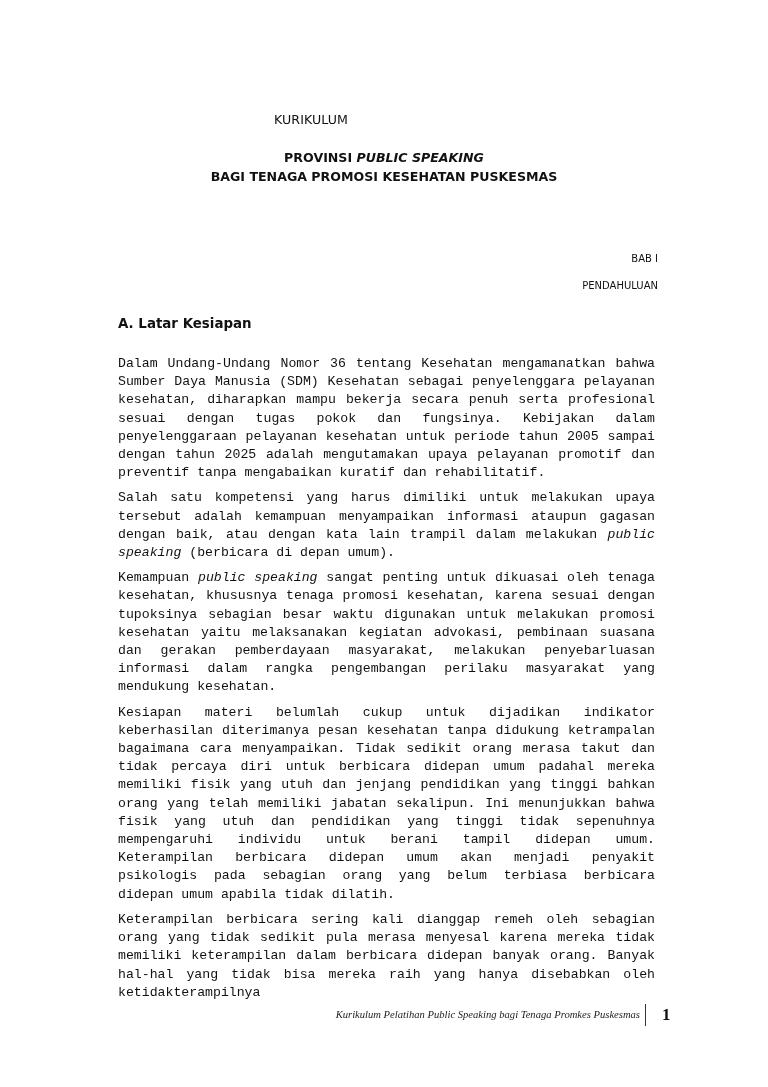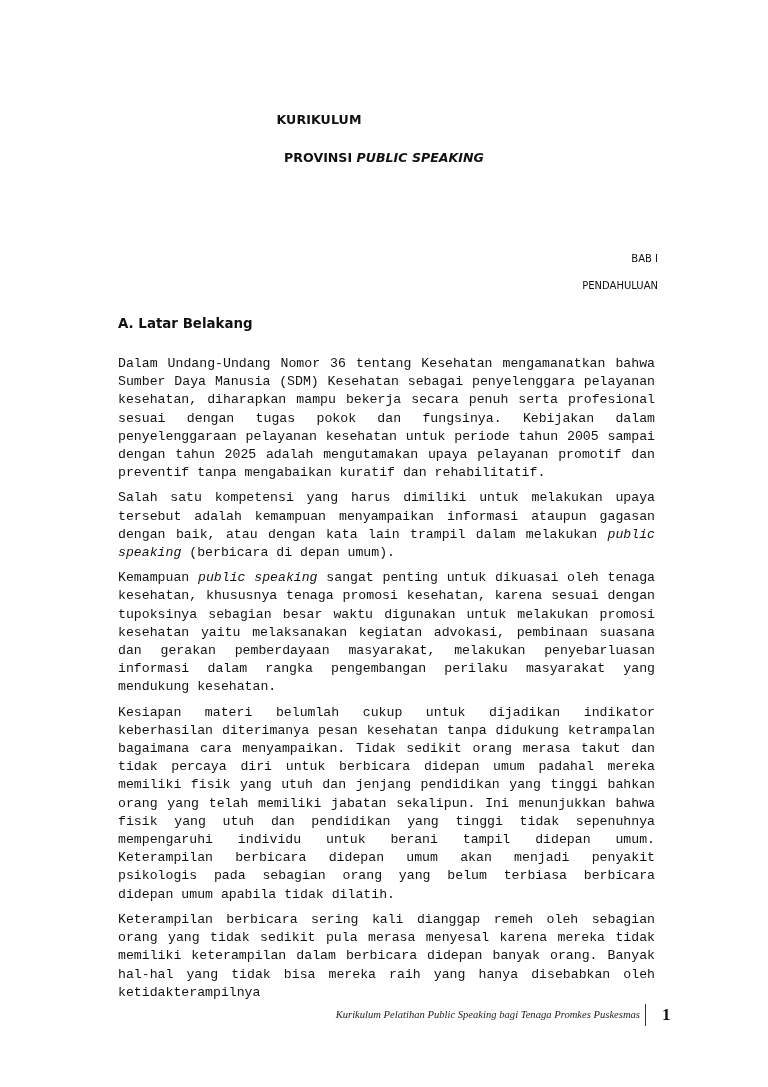--- a/index.html
+++ b/index.html
@@ -16,24 +16,24 @@
     font-family: "DejaVu Sans", sans-serif;
   }
   .page {
     position: absolute;
     left: 0; top: 0;
     width: 768px;
     height: 1087px;
   }
   .title-block {
     position: absolute;
-    left: 12px;
+    left: 4px;
     width: 614px;
     text-align: center;
-    font-weight: bold;
+    font-weight: normal;
     font-size: 12.6px;
     letter-spacing: 0.1px;
   }
   #doc-title { top: 112px; }
   .subtitle-block {
     position: absolute;
     top: 149px;
     left: 0;
     width: 768px;
     text-align: center;
@@ -114,26 +114,27 @@
 </style>
 </head>
 <body>
 
 <div class="page">
 
   <div class="title-block" id="doc-title">KURIKULUM</div>
 
   <div class="subtitle-block">
     <span class="line"><span>PROVINSI </span><em>PUBLIC SPEAKING</em></span>
+    <span class="line">BAGI TENAGA PROMOSI KESEHATAN PUSKESMAS</span>
   </div>
 
   <div class="chapter" id="chapter-number">BAB I</div>
   <div class="chapter" id="chapter-title">PENDAHULUAN</div>
 
-  <div class="section-heading">A. Latar Belakang</div>
+  <div class="section-heading">A. Latar Kesiapan</div>
 
   <div class="body-text" id="body-text">
       <p><span>Dalam Undang-Undang Nomor 36 tentang Kesehatan mengamanatkan bahwa Sumber Daya Manusia (SDM) Kesehatan sebagai penyelenggara pelayanan kesehatan,  diharapkan mampu bekerja secara penuh serta profesional sesuai dengan tugas pokok dan fungsinya. Kebijakan dalam penyelenggaraan pelayanan kesehatan untuk periode tahun 2005 sampai dengan tahun 2025 adalah mengutamakan upaya pelayanan promotif dan preventif tanpa mengabaikan kuratif dan rehabilitatif.</span></p>
       <p><span>Salah satu kompetensi yang harus dimiliki untuk melakukan upaya tersebut adalah kemampuan menyampaikan informasi ataupun gagasan dengan baik, atau dengan kata lain trampil dalam melakukan </span><em>public speaking</em><span> (berbicara di depan umum).</span></p>
       <p><span>Kemampuan </span><em>public speaking</em><span> sangat penting untuk dikuasai oleh tenaga kesehatan, khususnya tenaga promosi kesehatan, karena sesuai dengan tupoksinya sebagian besar waktu digunakan untuk melakukan promosi kesehatan yaitu melaksanakan kegiatan advokasi, pembinaan suasana dan gerakan pemberdayaan masyarakat, melakukan penyebarluasan informasi dalam rangka pengembangan perilaku masyarakat yang mendukung kesehatan.</span></p>
       <p><span>Kesiapan materi belumlah cukup untuk dijadikan indikator keberhasilan diterimanya pesan kesehatan tanpa didukung ketrampalan bagaimana cara menyampaikan. Tidak sedikit orang merasa takut dan tidak percaya diri untuk berbicara didepan umum padahal mereka memiliki fisik yang utuh dan jenjang pendidikan yang tinggi bahkan orang yang telah memiliki jabatan sekalipun. Ini menunjukkan bahwa fisik yang utuh dan pendidikan yang tinggi tidak sepenuhnya mempengaruhi individu untuk berani tampil didepan umum. Keterampilan berbicara didepan umum akan menjadi penyakit psikologis pada sebagian orang yang belum terbiasa berbicara didepan umum apabila tidak dilatih.</span></p>
       <p><span>Keterampilan berbicara sering kali dianggap remeh oleh sebagian orang yang tidak sedikit pula merasa menyesal karena mereka tidak memiliki keterampilan dalam berbicara didepan banyak orang. Banyak hal-hal yang tidak bisa mereka raih yang hanya disebabkan oleh ketidakterampilnya</span></p>
     </div>
 
   <div class="footer">

